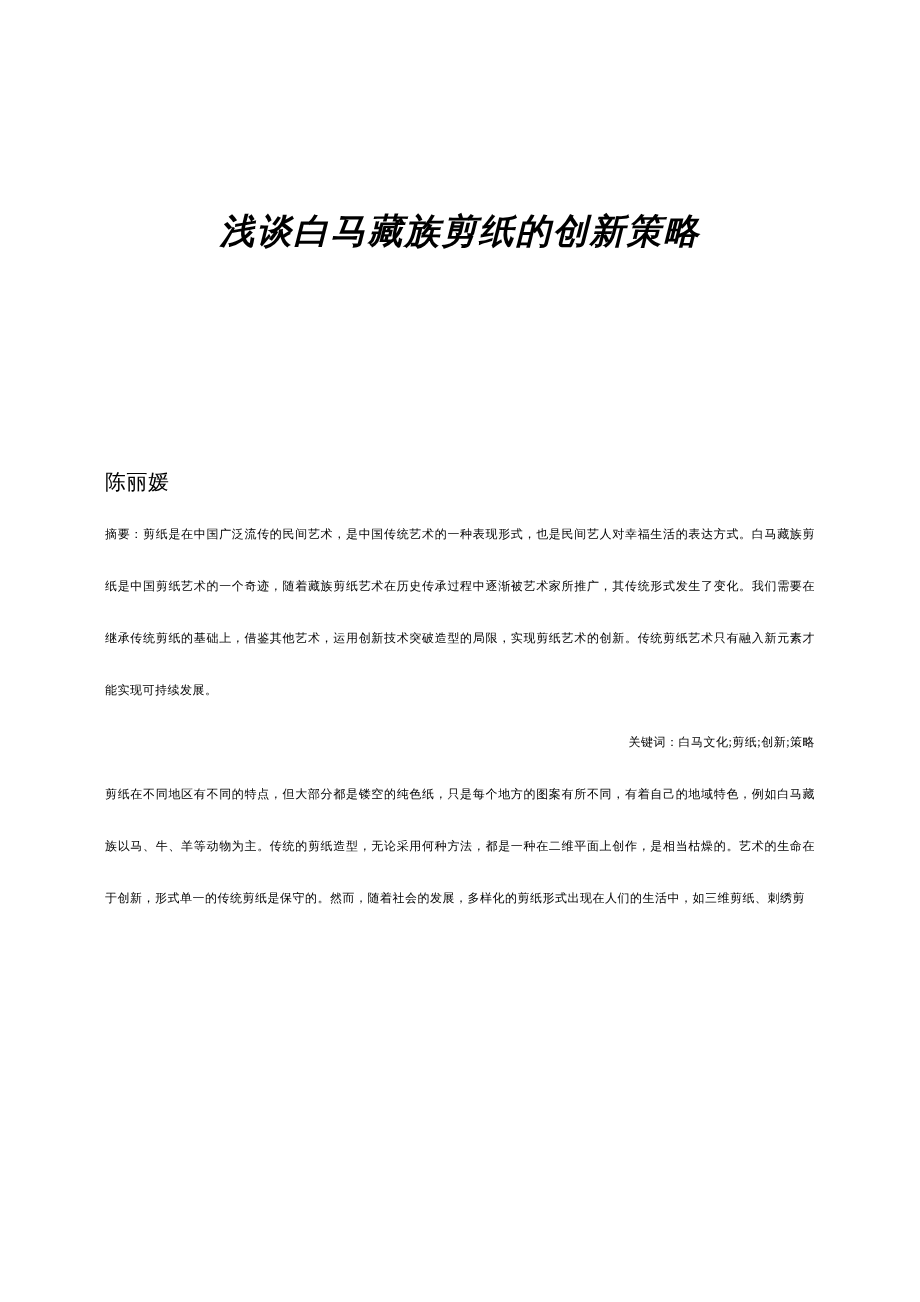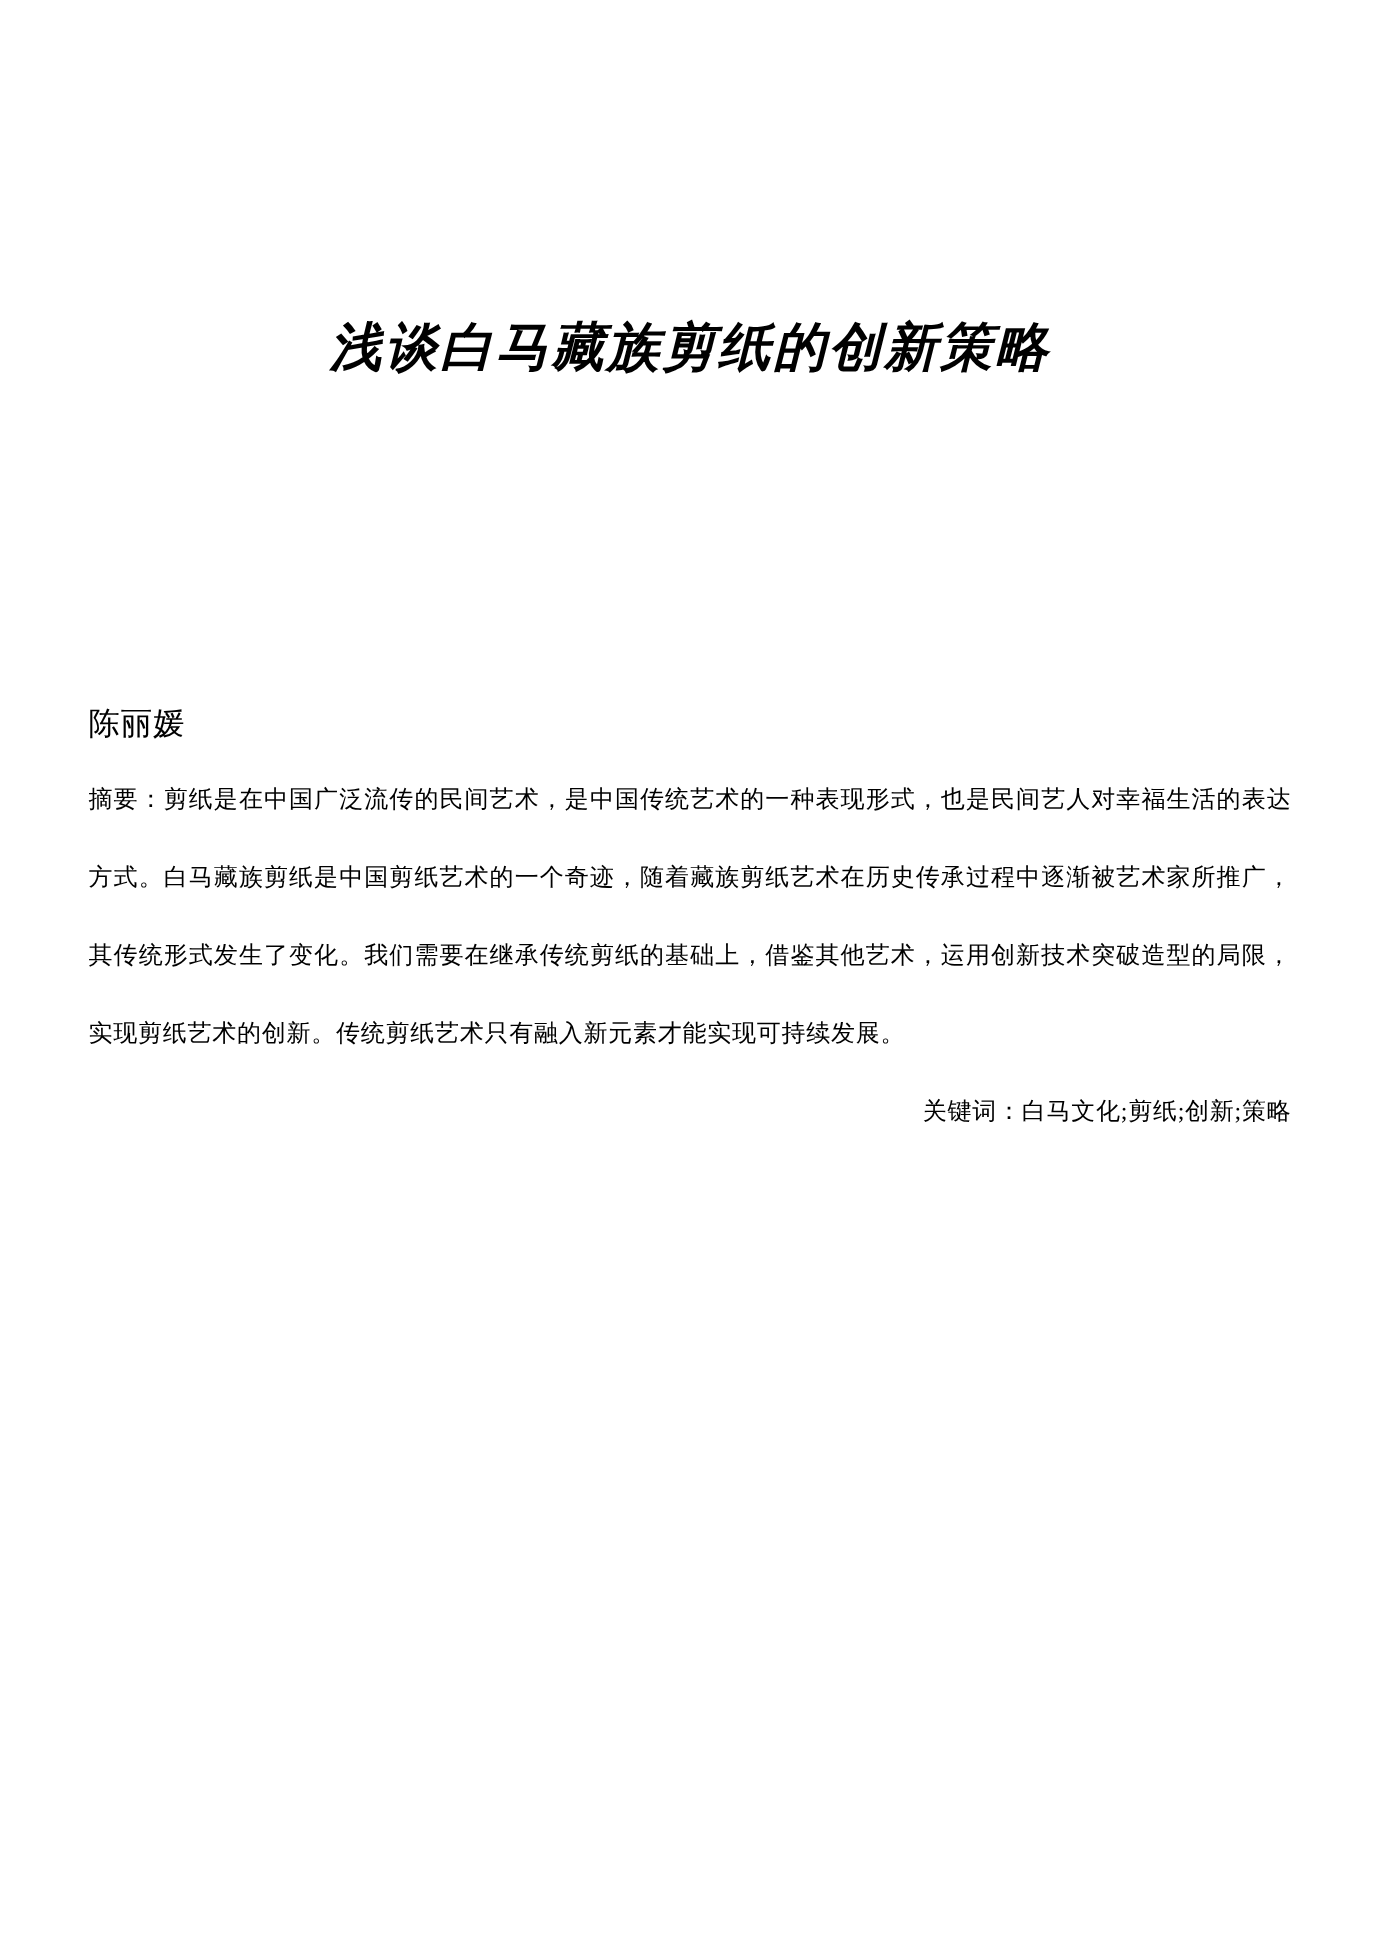--- a/index.html
+++ b/index.html
@@ -5,21 +5,21 @@
     html, body {
       margin: 0;
       padding: 0;
       background: #ffffff;
     }
     .page {
       position: relative;
       width: 920px;
       height: 1302px;
       box-sizing: border-box;
-      padding: 0 59px;
+      padding: 0 105px;
       overflow: hidden;
       background: #ffffff;
       color: #000000;
       font-family: "Liberation Serif", "DejaVu Serif", serif;
     }
     .title {
       margin: 0;
       padding-top: 208px;
       text-align: center;
       font-size: 35px;
@@ -31,21 +31,21 @@
       font-family: "Liberation Serif", "DejaVu Serif", serif;
     }
     .author {
       margin: 200px 0 0 0;
       font-size: 21px;
       line-height: 52px;
       letter-spacing: 0.5px;
     }
     .para {
       margin: 0;
-      font-size: 16px;
+      font-size: 12px;
       line-height: 52px;
       letter-spacing: 0.5px;
       text-align: justify;
       text-justify: inter-ideograph;
     }
     .keywords, .heading {
       text-align: right;
     }
   </style>
 </head>
@@ -54,13 +54,14 @@
 <div class="page">
   <h1 class="title">浅谈白马藏族剪纸的创新策略</h1>
 
   <p class="author">陈丽媛</p>
 
   <p class="para abstract">摘要：剪纸是在中国广泛流传的民间艺术，是中国传统艺术的一种表现形式，也是民间艺人对幸福生活的表达方式。白马藏族剪纸是中国剪纸艺术的一个奇迹，随着藏族剪纸艺术在历史传承过程中逐渐被艺术家所推广，其传统形式发生了变化。我们需要在继承传统剪纸的基础上，借鉴其他艺术，运用创新技术突破造型的局限，实现剪纸艺术的创新。传统剪纸艺术只有融入新元素才能实现可持续发展。</p>
 
   <p class="para keywords">关键词：白马文化;剪纸;创新;策略</p>
 
 
+  <p class="para body-text">剪纸在不同地区有不同的特点，但大部分都是镂空的纯色纸，只是每个地方的图案有所不同，有着自己的地域特色，例如白马藏族以马、牛、羊等动物为主。传统的剪纸造型，无论采用何种方法，都是一种在二维平面上创作，是相当枯燥的。艺术的生命在于创新，形式单一的传统剪纸是保守的。然而，随着社会的发展，多样化的剪纸形式出现在人们的生活中，如三维剪纸、刺绣剪</p>
 </div>
 
 </body></html>

